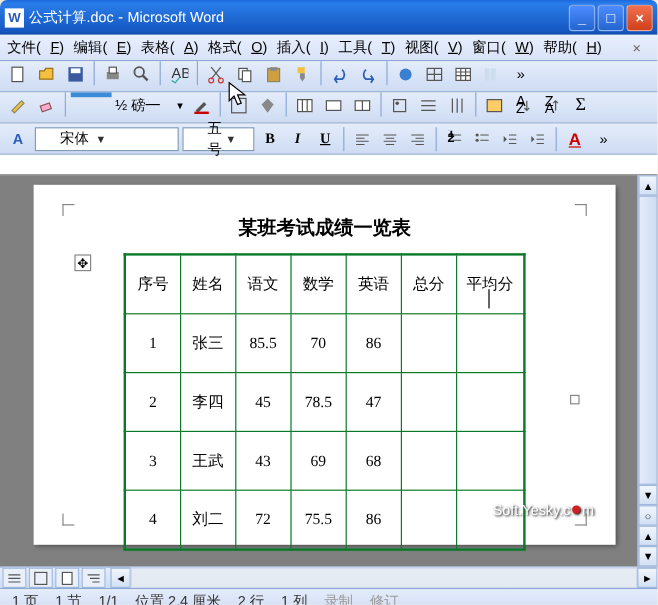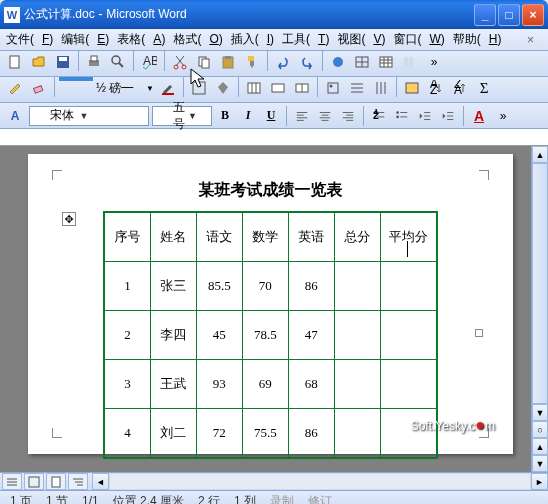--- a/index.html
+++ b/index.html
@@ -391,21 +391,21 @@
               <td>李四</td>
               <td>45</td>
               <td>78.5</td>
               <td>47</td>
               <td></td>
               <td></td>
             </tr>
         <tr>
               <td>3</td>
               <td>王武</td>
-              <td>93</td>
+              <td>43</td>
               <td>69</td>
               <td>68</td>
               <td></td>
               <td></td>
             </tr>
         <tr>
               <td>4</td>
               <td>刘二</td>
               <td>72</td>
               <td>75.5</td>

